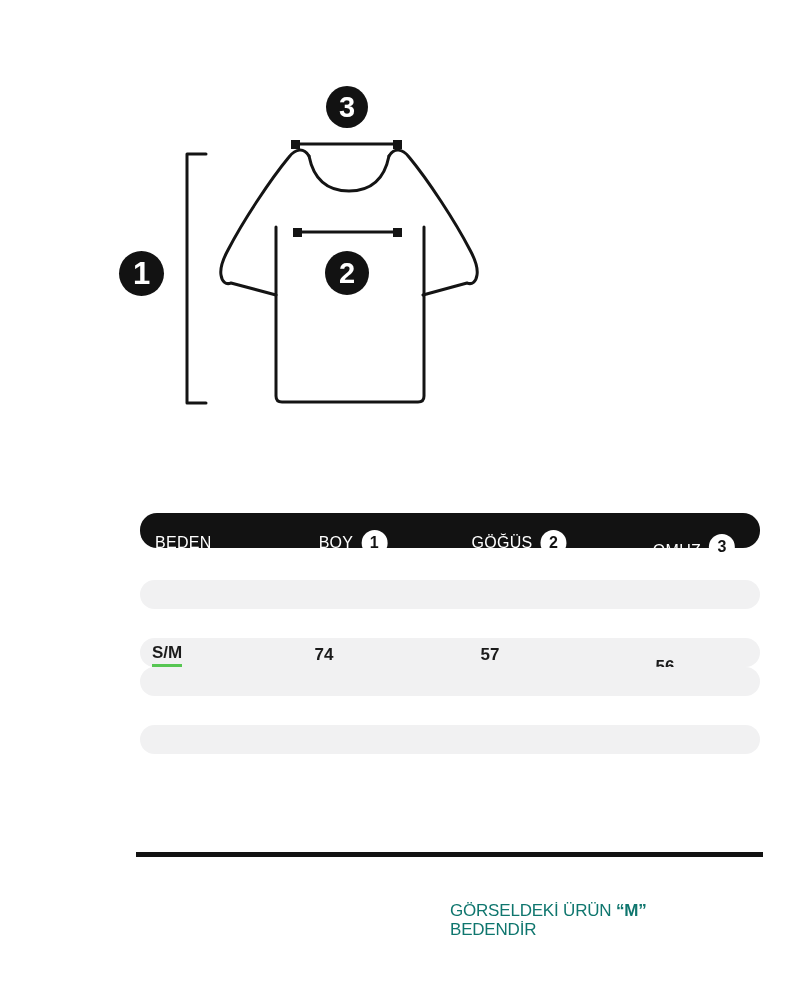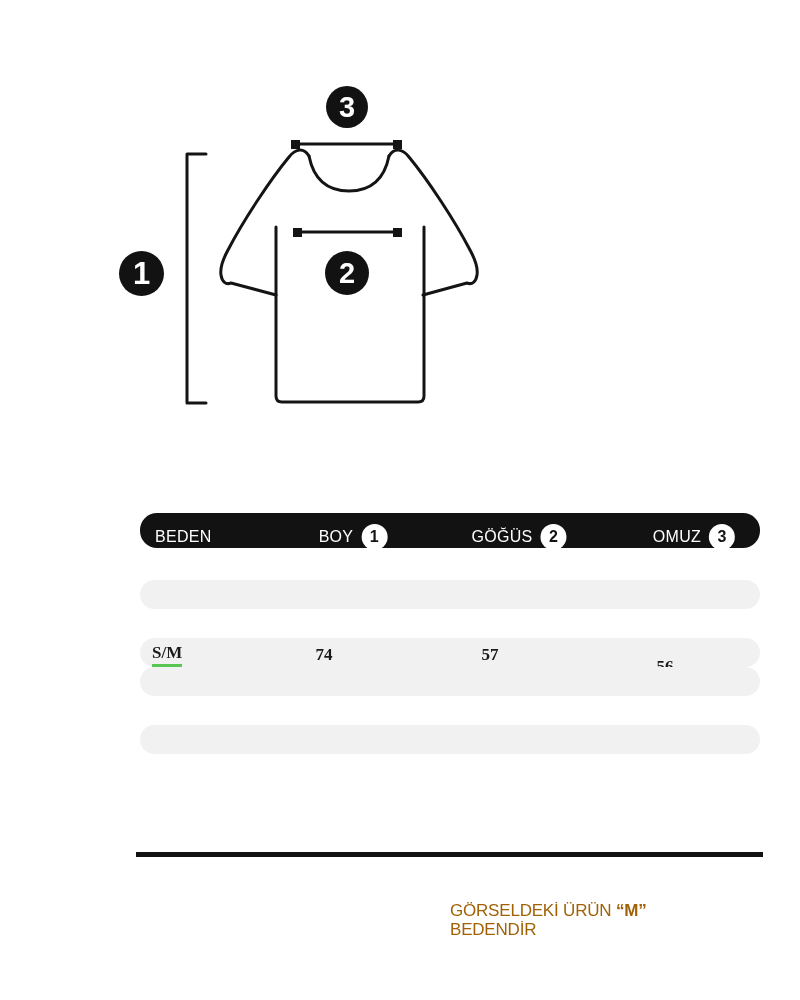--- a/index.html
+++ b/index.html
@@ -44,47 +44,47 @@
   .thead {
     position: absolute;
     left: 140px; top: 513px;
     width: 620px; height: 35px;
     background: #121212;
     border-radius: 17px;
     color: #ffffff;
   }
   .hcell {
     position: absolute;
-    top: 6px; height: 35px;
+    top: 12px; height: 35px;
     display: flex;
     align-items: center;
     font-size: 16px;
     letter-spacing: 0.3px;
     white-space: nowrap;
   }
   .hcell.size { left: 15px; }
   .hcell.center { transform: translateX(-50%); gap: 8px; margin-left: 12px; }
   .hcell.col-boy   { left: 184px; }
   .hcell.col-gogus { left: 350px; align-items: center; }
-  .hcell.col-omuz  { left: 525px; }
+  .hcell.col-omuz  { left: 525px; align-items: flex-end; }
   .hbadge {
     width: 26px; height: 26px;
     background: #ffffff;
     color: #121212;
     border-radius: 50%;
     font-size: 16px;
     font-weight: bold;
     text-align: center;
     line-height: 26px;
     margin-right: -34px; 
     flex: 0 0 auto;
   }
 
   .tbody { position: absolute; left: 140px; top: 580px; width: 620px; }
-  .trow { position: relative; width: 620px; height: 29px; font-family: Liberation Serif, serif; }
+  .trow { position: relative; width: 620px; height: 29px; }
   .trow.gray { background: #f1f1f2; border-radius: 17px; }
   .cell {
     position: absolute; top: 0; height: 33px;
     display: flex; align-items: center;
     font-size: 17px; font-weight: bold; color: #1b1b1b;
     white-space: nowrap;
   }
   .cell.size { left: 12px; }
   .cell.val { transform: translateX(-50%); }
   .cell.col-boy   { left: 184px; }
@@ -105,21 +105,21 @@
     font-size: 17px;
     letter-spacing: -0.3px;
     color: #222222;
     white-space: nowrap;
   }
   .footer-block {
     position: absolute;
     left: 450px; top: 901px;
     font-size: 17px;
     letter-spacing: -0.2px;
-    color: #a16207;
+    color: #0f766e;
     line-height: 19px;
   }
   .footer-block b { font-weight: bold; }
 </style>
 </head>
 <body>
 
 <div class="page">
 
   <svg class="shirt-svg" width="800" height="460" viewBox="0 0 800 460">

